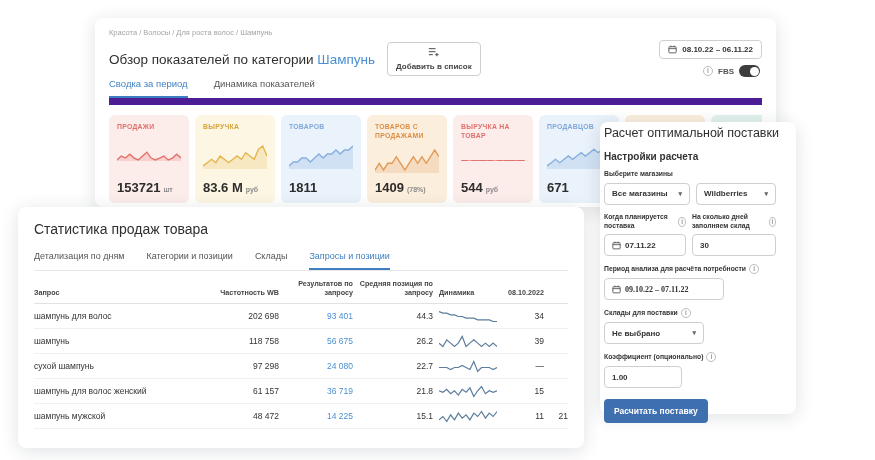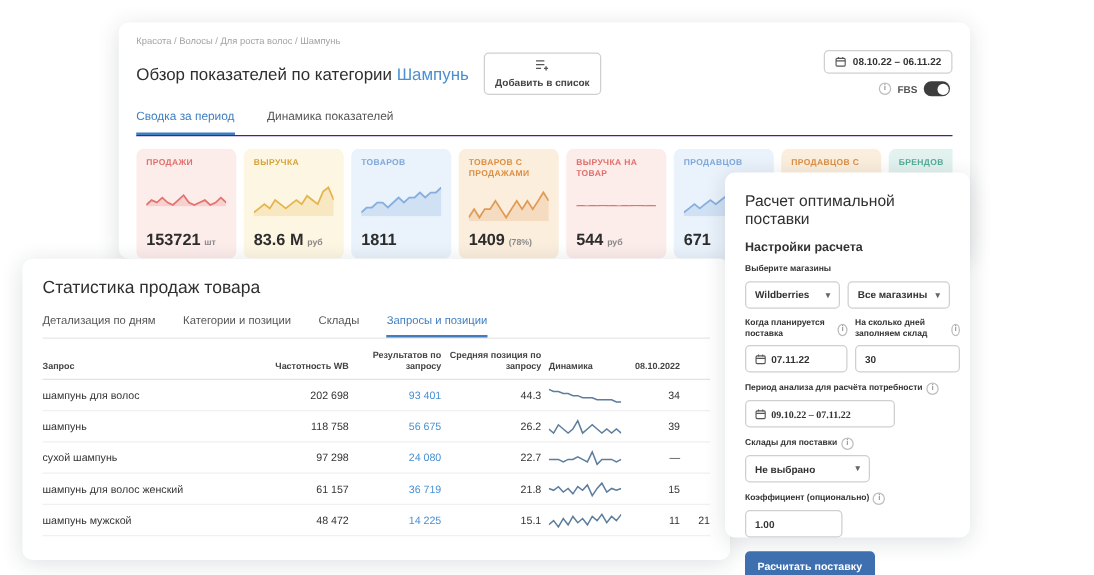--- a/index.html
+++ b/index.html
@@ -15,21 +15,21 @@
   .page-title { font-size:13.5px; color:#2f2f2f; }
   .cat-link { color:#4a90d2; cursor:pointer; text-decoration:none; }
   .btn-outline { display:inline-flex; align-items:center; gap:5px; border:1px solid #cfcfcf; background:#fff; border-radius:4px; padding:4px 8px; font-size:8px; font-weight:bold; color:#444; cursor:pointer; font-family:inherit;flex-direction:column; }
   .top-right { position:absolute; right:14px; top:22px; display:flex; flex-direction:column; align-items:flex-end; gap:6px; }
   .date-range { display:flex; align-items:center; gap:5px; border:1px solid #cfcfcf; border-radius:4px; padding:4px 8px; font-size:8px; font-weight:bold; color:#333; cursor:pointer; }
   .fbs-row { display:flex; align-items:center; gap:5px; font-size:8px; font-weight:bold; color:#555; padding-right:2px; }
   .info { display:inline-block; width:10px; height:10px; border:1px solid #bdbdbd; border-radius:50%; font-size:6.5px; line-height:8px; text-align:center; color:#9a9a9a; font-style:normal; }
   .toggle { position:relative; width:21px; height:12px; background:#3d3d3d; border-radius:7px; cursor:pointer; }
   .toggle .knob { position:absolute; right:1.5px; top:1.5px; width:9px; height:9px; border-radius:50%; background:#fff; }
 
-  .tabs { display:flex; gap:26px; margin-top:12px; border-bottom:1px solid #4c1d95; }
+  .tabs { display:flex; gap:26px; margin-top:2px; border-bottom:7px solid #4c1d95; }
   .tab { font-size:9.5px; color:#555; padding:0 0 7px 0; cursor:pointer; border-bottom:2px solid transparent; }
   .tab.active { color:#3f7fc1; border-bottom-color:#3f7fc1; }
 
   .cards { display:flex; gap:6px; margin-top:10px; overflow:hidden; }
   .card { flex:0 0 80px; height:88px; border-radius:6px; padding:8px; display:flex; flex-direction:column; justify-content:space-between; }
   .card-label { font-size:6.8px; font-weight:bold; letter-spacing:.3px; line-height:1.3; }
   .card .spark { width:100%; height:26px; display:block; }
   .card-value { display:flex; align-items:baseline; gap:3px; white-space:nowrap; }
   .card-value b { font-size:13px; color:#2d2d2d; }
   .card-value .unit { font-size:7px; color:#8a8a8a; font-weight:bold; }
@@ -51,21 +51,21 @@
   .th { font-size:7.2px; font-weight:bold; color:#444; line-height:1.25; }
   .num { text-align:right; }
   .trow { height:25px; border-bottom:1px solid #f0f0f0; font-size:8.5px; }
   .cell-query { color:#333; }
   .cell-results { color:#4a90d2; cursor:pointer; }
   .cell-dyn { padding-left:6px; }
   .dyn-spark { width:58px; height:15px; display:block; }
   .dyn-spark .line { stroke:#5c7d9e; stroke-width:1.2; }
 
   
-  .panel-supply { left:580px; top:122px; width:196px; height:292px; padding:16px; z-index:3;margin-top:16px; }
+  .panel-supply { left:600px; top:122px; width:196px; height:292px; padding:4px; z-index:3; }
   .supply-title { font-size:12.5px; color:#2f2f2f; }
   .supply-section { font-size:10px; font-weight:bold; margin-top:11px; }
   .f-label { display:flex; align-items:center; gap:3px; font-size:6.8px; font-weight:bold; color:#333; margin-top:8px; margin-bottom:4px; line-height:1.3; }
   .two-col { display:grid; grid-template-columns:82px 84px; gap:6px; align-items:start; }
   .two-col .f-label { margin-top:8px; }
   .select, .input { display:flex; align-items:center; height:22px; border:1px solid #cfcfcf; border-radius:4px; padding:0 7px; font-size:8px; font-weight:bold; color:#333; background:#fff; cursor:pointer; }
   .select { justify-content:space-between; }
   .chev { font-size:7px; color:#666; margin-left:4px; }
   .input { gap:4px; cursor:text; }
   .w-store{width:80px;} .w-allstores{width:86px;} .w-date{width:82px;} .w-days{width:84px;}
@@ -295,26 +295,26 @@
 </div>
 
 <div class="panel panel-supply">
   <div class="supply-title">Расчет оптимальной поставки</div>
   <div class="supply-section">Настройки расчета</div>
 
   <div class="f-label">
     <span>Выберите магазины</span>
   </div>
   <div style="display:flex; gap:6px;">
+    <div class="select w-allstores">
+      <span>Все магазины</span>
+        <span class="chev">▾</span>
+    </div>
     <div class="select w-store">
       <span>Wildberries</span>
-        <span class="chev">▾</span>
-    </div>
-    <div class="select w-allstores">
-      <span>Все магазины</span>
         <span class="chev">▾</span>
     </div>
   </div>
 
   <div class="two-col">
     <div class="f-label">
       <span>Когда планируется поставка</span>
         <span class="info">i</span>
     </div>
     <div class="f-label">

